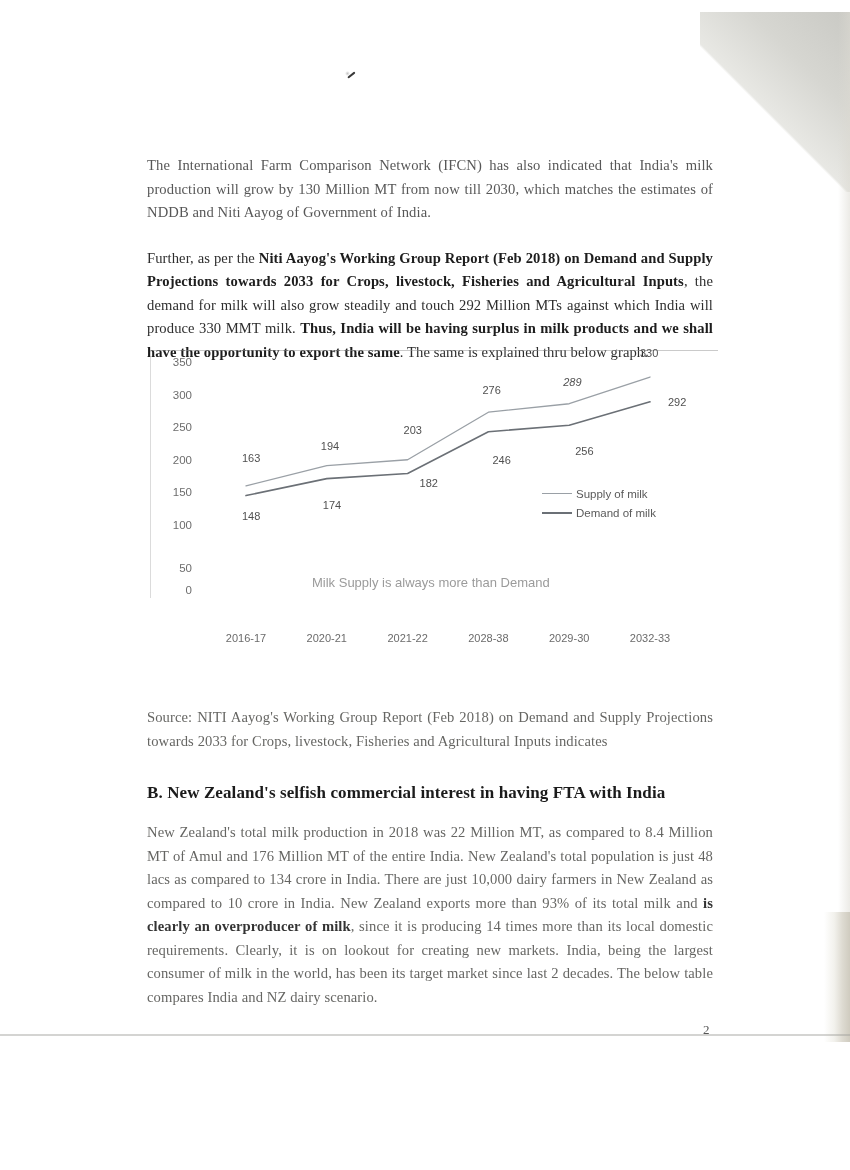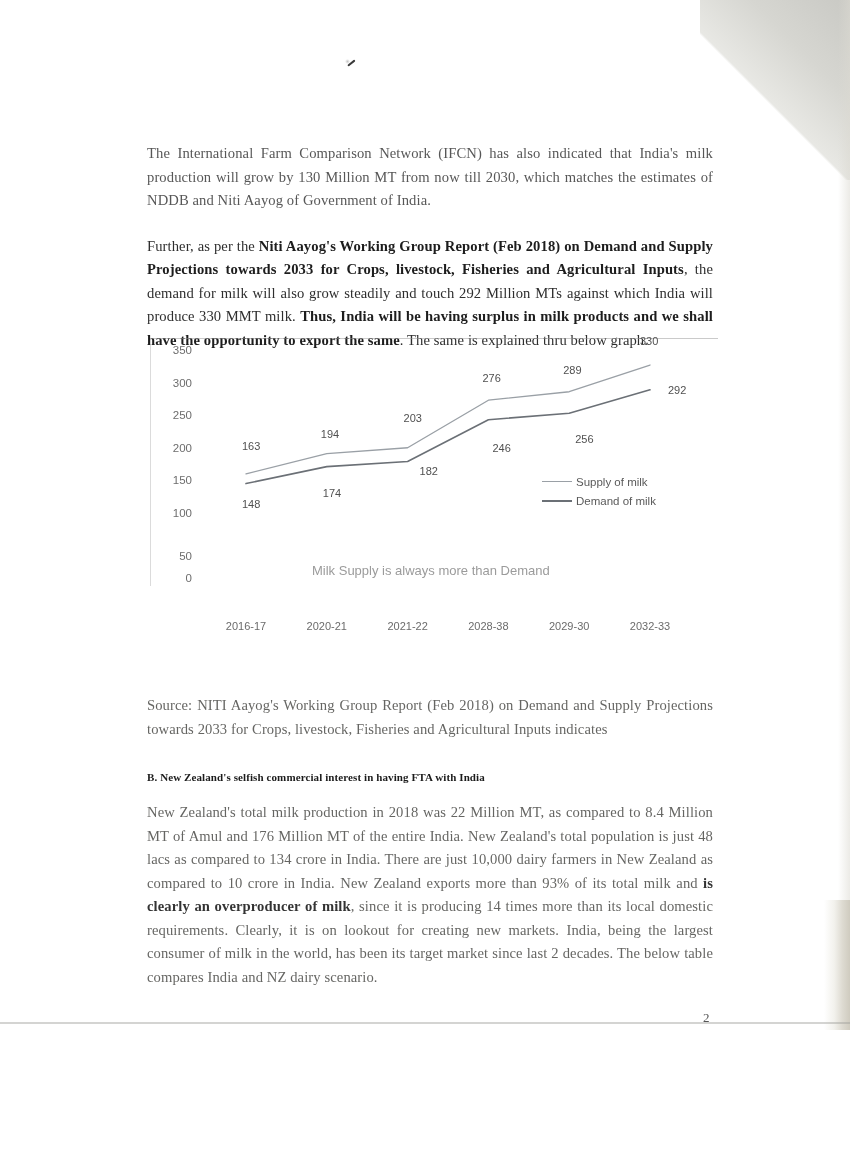--- a/index.html
+++ b/index.html
@@ -10,20 +10,21 @@
   }
 
   #page {
     position: relative;
     width: 850px;
     height: 1030px;
     background: #ffffff;
     overflow: hidden;
     font-family: "Liberation Serif", serif;
     color: #2b2b2b;
+    margin-top: 12px;
   }
 
   
   .scan-shadow-topright {
     position: absolute;
     top: 0;
     right: 0;
     width: 150px;
     height: 180px;
     background: linear-gradient(225deg,
@@ -106,21 +107,21 @@
     opacity: 0.93;
   }
   p.light {
     color: #555552;
     opacity: 0.9;
   }
   b, strong { font-weight: bold; color: #1d1d1d; }
 
   h3.heading {
     margin: 0 0 12px 0;
-    font-size: 11px;
+    font-size: 17px;
     font-weight: bold;
     color: #1b1b1b;
     letter-spacing: 0.1px;
   }
 
   .page-number {
     position: absolute;
     left: 703px;
     top: 1010px;
     font-size: 13px;
@@ -269,21 +270,21 @@
     <svg class="chart-svg" id="chart-svg" width="568" height="308">
         <polyline points="96,135.81714285714287 176.8,115.62285714285714 257.6,109.76000000000002 338.4,62.20571428571429 419.20000000000005,53.73714285714286 500,27.02857142857144" fill="none" stroke="#9aa0a6" stroke-width="1.3" stroke-linejoin="round" stroke-linecap="round"></polyline>
         <polyline points="96,145.5885714285714 176.8,128.65142857142857 257.6,123.44 338.4,81.74857142857144 419.20000000000005,75.2342857142857 500,51.782857142857154" fill="none" stroke="#6b7076" stroke-width="1.6" stroke-linejoin="round" stroke-linecap="round"></polyline>
       </svg>
 
     <div id="dlabel-holder">
         <div class="dlabel" style="left: 92px; top: 102px;">163</div>
         <div class="dlabel" style="left: 170.8px; top: 89.6229px;">194</div>
         <div class="dlabel" style="left: 253.6px; top: 74px;">203</div>
         <div class="dlabel" style="left: 332.4px; top: 34.2057px;">276</div>
-        <div class="dlabel" style="left: 413.2px; top: 25.7371px;">289</div>
+        <div class="dlabel" style="left: 413.2px; top: 25.7371px; font-style: italic;">289</div>
         <div class="dlabel" style="left: 490px; top: -2.97143px;">330</div>
         <div class="dlabel" style="left: 92px; top: 159.589px; text-align: right;">148</div>
         <div class="dlabel" style="left: 172.8px; top: 148.651px;">174</div>
         <div class="dlabel" style="left: 269.6px; top: 127.44px;">182</div>
         <div class="dlabel" style="left: 342.4px; top: 103.749px;">246</div>
         <div class="dlabel" style="left: 425.2px; top: 95.2343px;">256</div>
         <div class="dlabel" style="left: 518px; top: 45.7829px;">292</div>
       </div>
 
     <div class="annotation" id="chart-annotation" style="left:162px; top:225px;">Milk Supply is always more than Demand</div>

